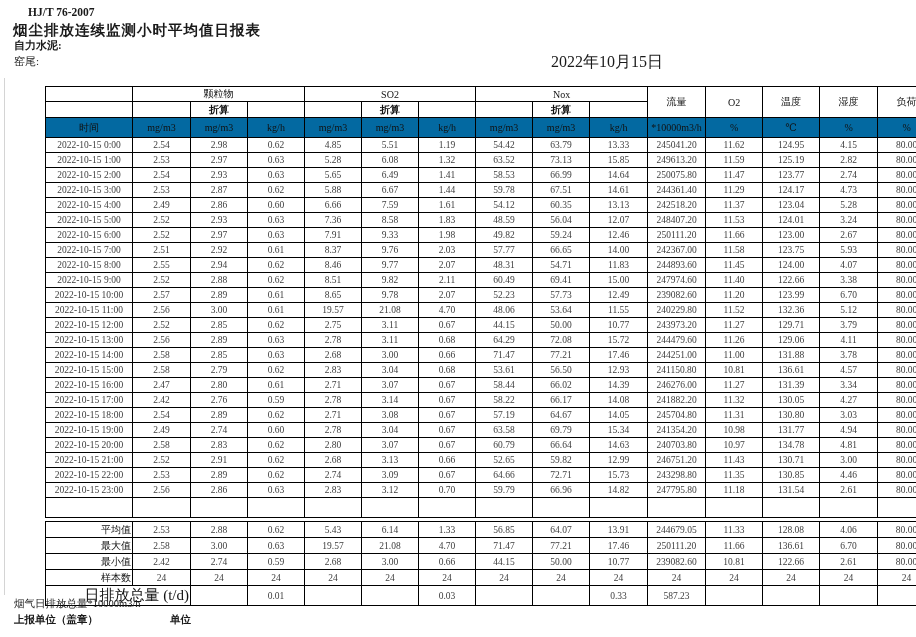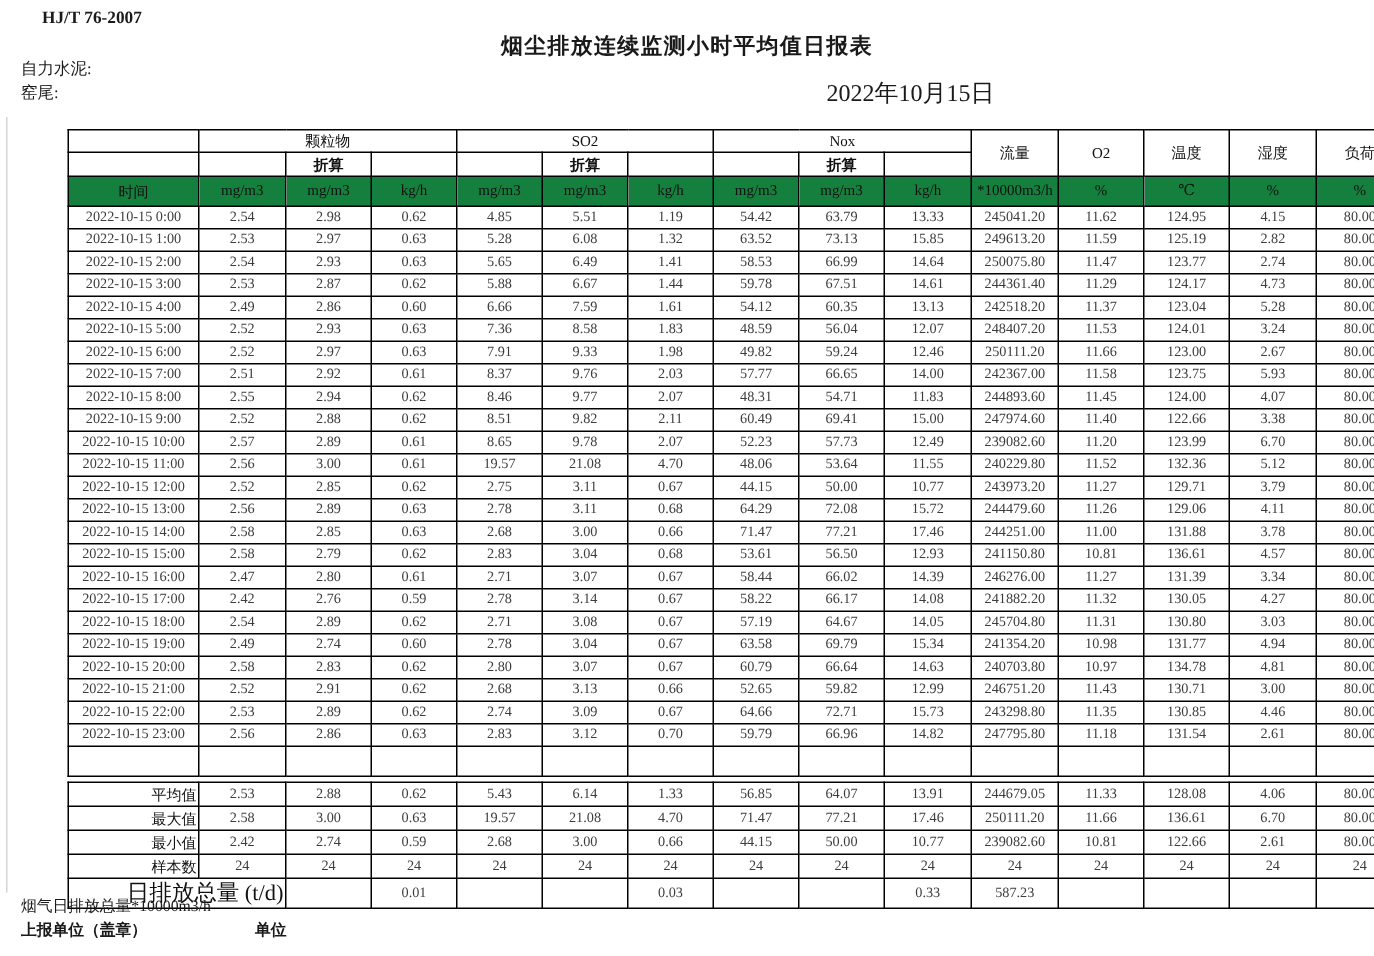--- a/index.html
+++ b/index.html
@@ -2,36 +2,36 @@
 <html><head>
 <meta charset="utf-8">
 <style>
   html,body{margin:0;padding:0;}
   body{
     width:916px;height:637px;position:relative;background:#ffffff;
     font-family:"Liberation Serif","DejaVu Serif",serif;color:#1a1a1a;overflow:hidden;
   }
   .abs{position:absolute;white-space:nowrap;}
   .std-code{left:28px;top:6px;font-size:11.5px;font-weight:bold;}
-  .doc-title{left:13px;top:21px;width:890px;text-align:center;font-size:14.5px;font-weight:bold;letter-spacing:1px;}
-  .company{left:14px;top:38px;font-size:11px;font-weight:normal;}
+  .doc-title{left:13px;top:21px;width:890px;text-align:left;font-size:14.5px;font-weight:bold;letter-spacing:1px;}
+  .company{left:14px;top:38px;font-size:11px;font-weight:bold;}
   .site{left:14px;top:54px;font-size:11px;font-weight:normal;}
   .rpt-date{left:551px;top:52px;font-size:16px;}
   .page-edge{left:4px;top:78px;width:1px;height:517px;background:#d4d4d4;}
   .tbl-wrap{position:absolute;left:13px;top:86px;margin-left:32px;}
   table{border-collapse:collapse;table-layout:fixed;width:891px;}
   td{
     border:1px solid #000;padding:0 1px;text-align:center;vertical-align:middle;
     font-size:9.5px;color:#3c3c3c;white-space:nowrap;overflow:hidden;height:14px;
   }
   thead td{color:#111;font-size:10px;}
   tr.grp-row td{height:12px;}
   tr.conv-row td{height:15px;}
   tr.conv-row td.conv{font-weight:bold;}
-  tr.unit-row td{height:19px;background:#15803d;}
+  tr.unit-row td{height:19px;background:#0369a1;}
   tr.empty-row td{height:19px;}
   table.summary{margin-top:3px;}
   table.summary td{height:15px;}
   td.rowlabel{color:#111;font-size:10px;text-align:right;}
   td.total-label{text-align:right;color:#111;font-size:15px;padding-left:3px;}
   .footer-flue{left:14px;top:597px;font-size:10.5px;font-weight:normal;}
   .footer-report{left:14px;top:613px;font-size:10.5px;font-weight:bold;}
   .footer-unit{left:170px;top:613px;font-size:10.5px;font-weight:bold;}
 </style>
 </head>

